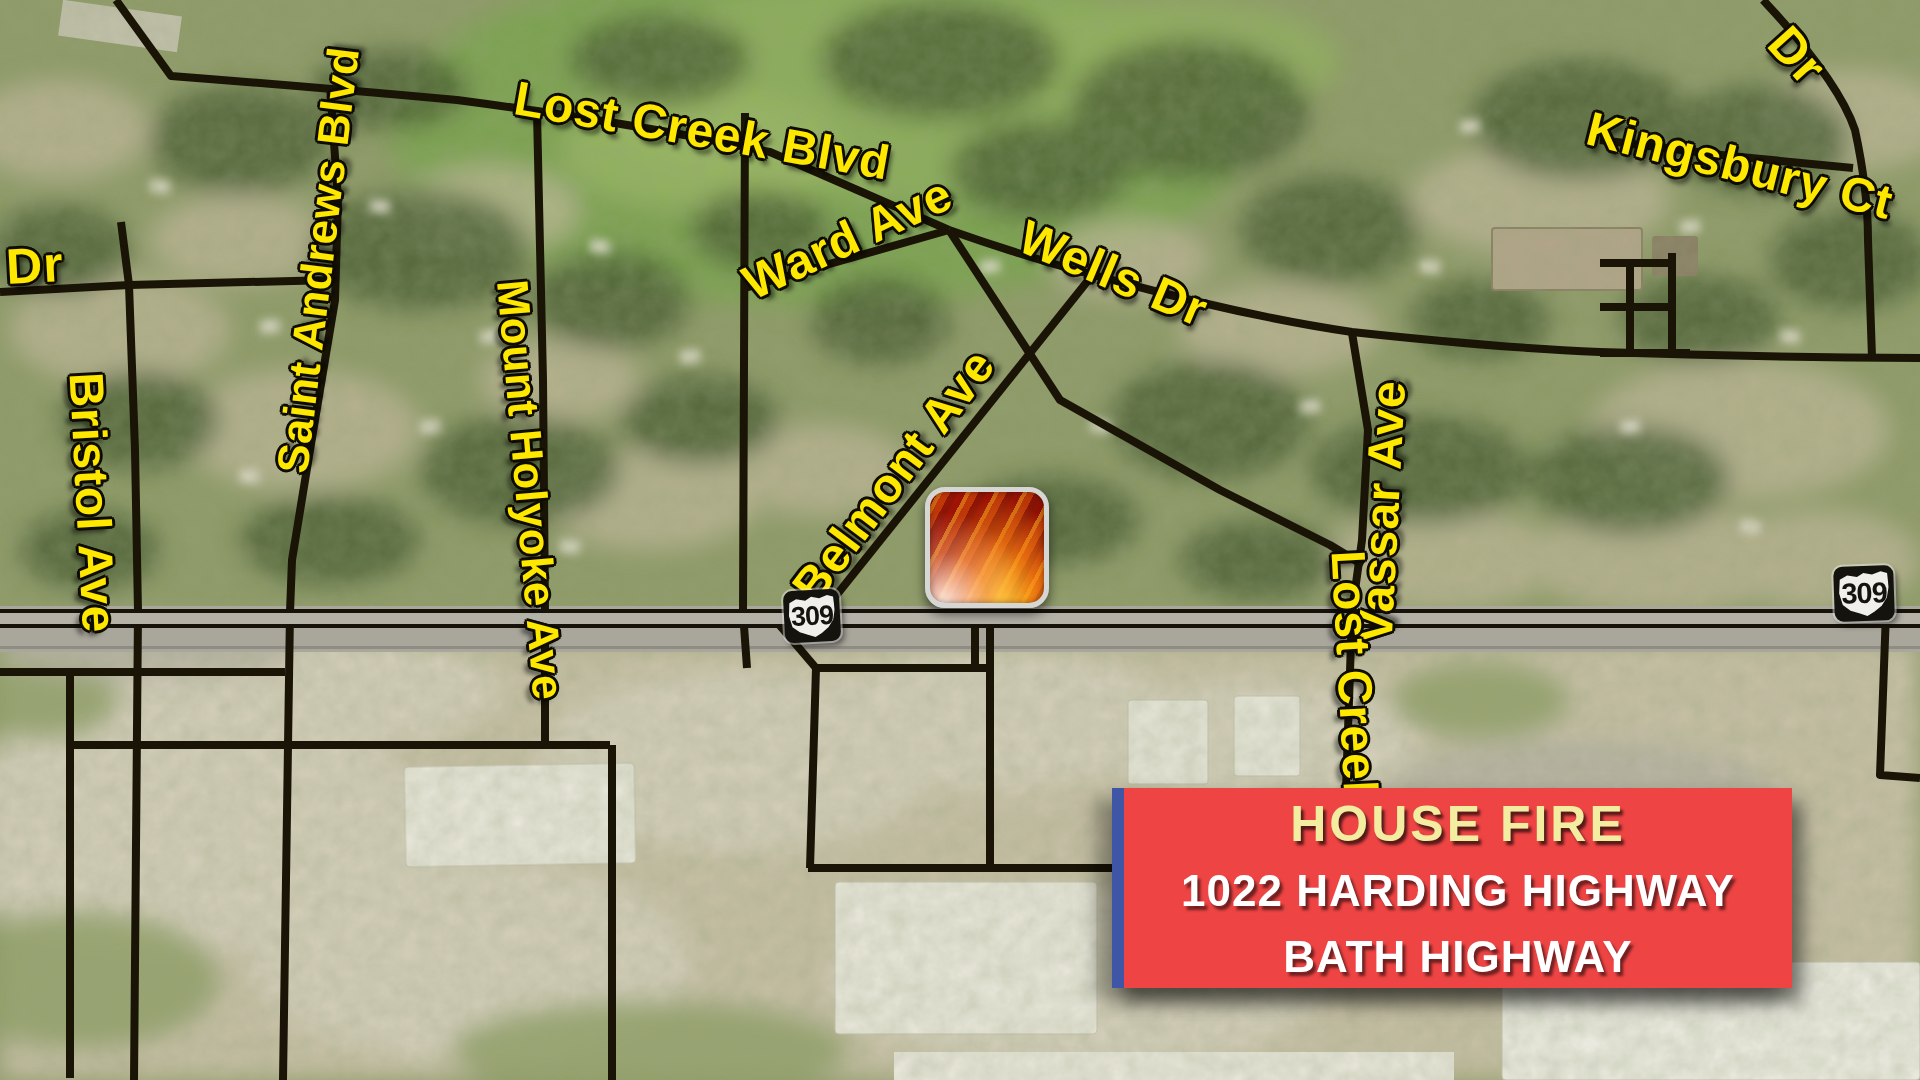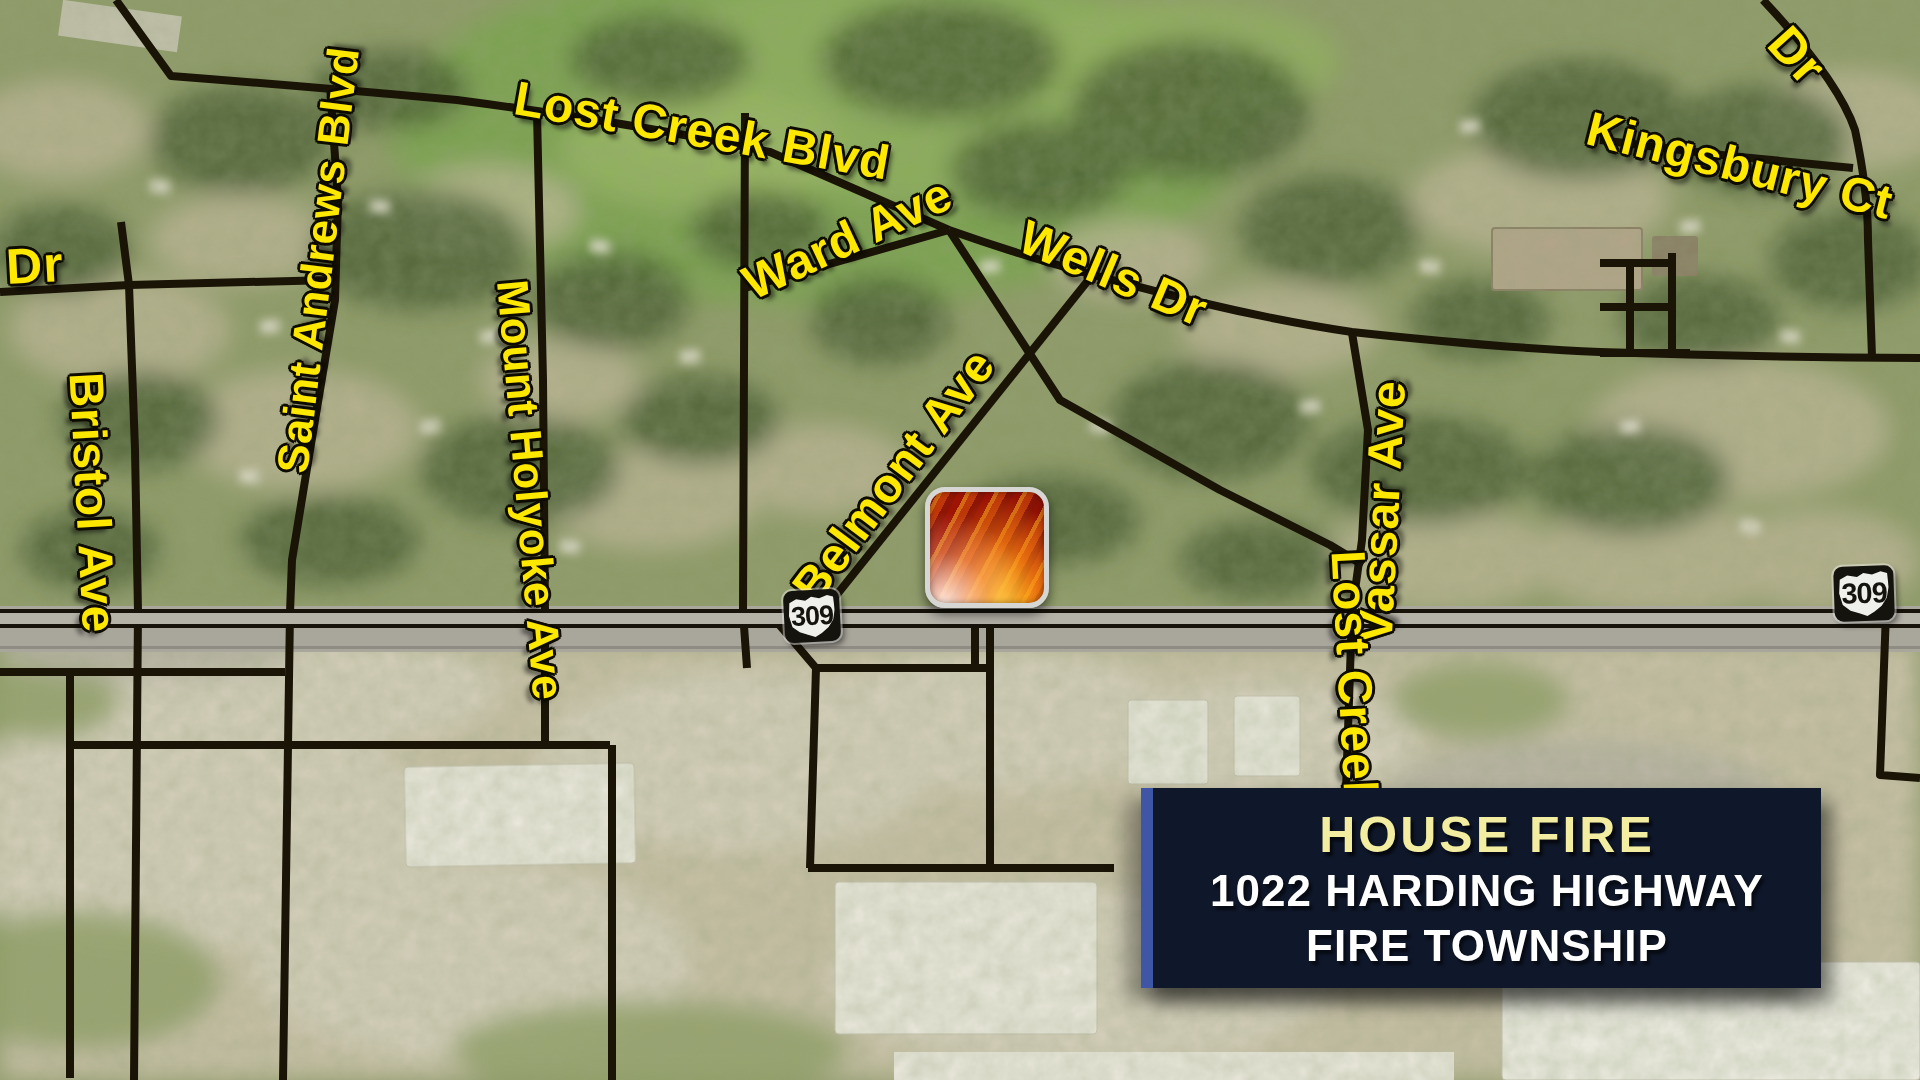--- a/index.html
+++ b/index.html
@@ -49,24 +49,24 @@
       radial-gradient(ellipse at 62% 102%, rgba(255,208,40,.95) 0%, rgba(255,140,20,.55) 38%, rgba(255,140,20,0) 68%),
       repeating-linear-gradient(118deg,
         rgba(255,190,40,0) 0 7px, rgba(255,176,32,.55) 7px 11px,
         rgba(216,84,12,.55) 11px 18px, rgba(122,22,6,.45) 18px 25px),
       linear-gradient(155deg, #a81505 0%, #8e1004 42%, #b02a08 68%, #d8650d 100%);
   }
 
   
   .alert-banner{
     position:absolute;left:1112px;top:788px;width:680px;height:200px;
-    background:#0f172a;border-left:12px solid #3f55a6;
+    background:#ef4444;border-left:12px solid #3f55a6;
     box-shadow:10px 14px 18px rgba(0,0,0,.5), -16px 12px 18px rgba(0,0,0,.3);
     display:flex;flex-direction:column;align-items:center;justify-content:center;
-    gap:7px;box-sizing:border-box;padding-top:4px;margin-left:29px;
+    gap:18px;box-sizing:border-box;padding-top:4px;
   }
   .banner-title{
     color:#f2eda0;font-size:50px;font-weight:bold;letter-spacing:3px;
     text-shadow:3px 4px 3px rgba(0,0,0,.65);line-height:1.0;
   }
   .banner-line{
     color:#ffffff;font-size:44px;font-weight:bold;letter-spacing:1px;
     text-shadow:3px 4px 3px rgba(0,0,0,.55);line-height:1.08;
   }
 </style>
@@ -285,16 +285,16 @@
     <div class="plate"></div>
     <div class="ohio"></div>
     <div class="num">309</div>
   </div>
 
   <div class="fire-marker"></div>
 
   <div class="alert-banner">
     <div class="banner-title">HOUSE FIRE</div>
     <div class="banner-line">1022 HARDING HIGHWAY</div>
-    <div class="banner-line">FIRE TOWNSHIP</div>
+    <div class="banner-line">BATH HIGHWAY</div>
   </div>
 
 </div>
 
 </body></html>

